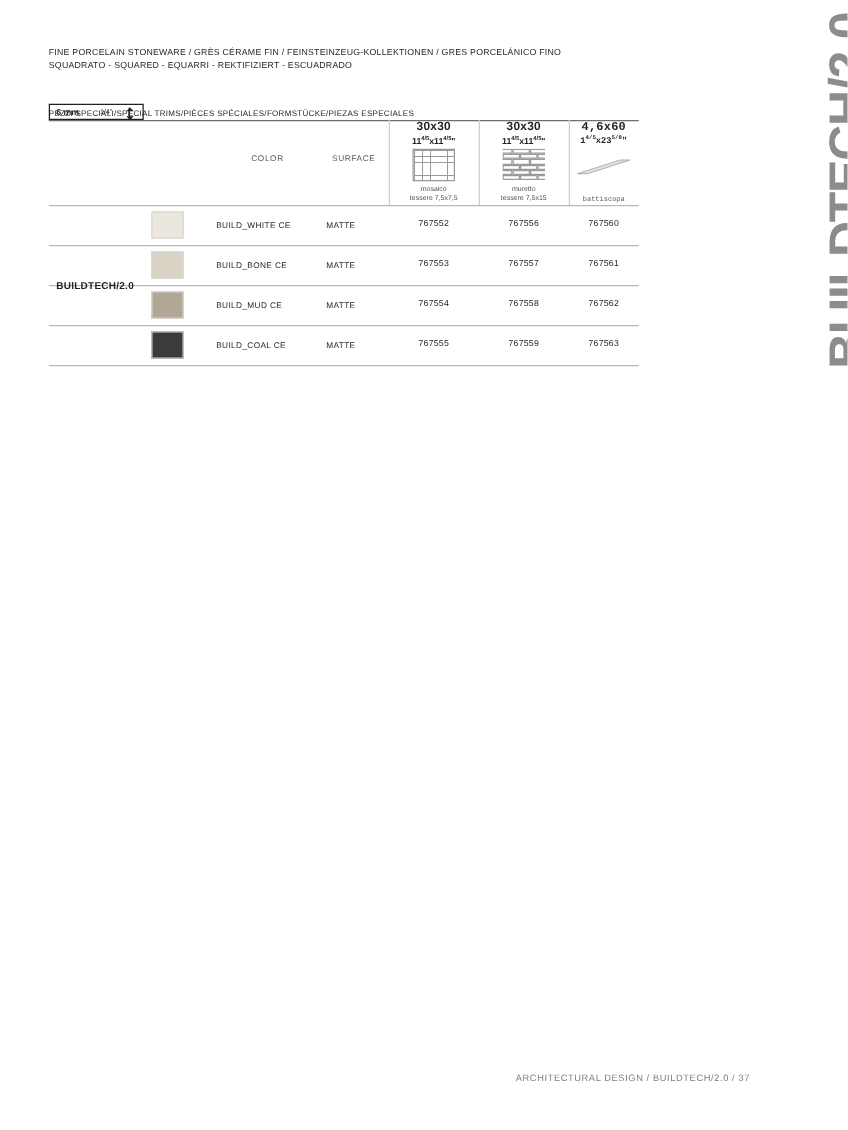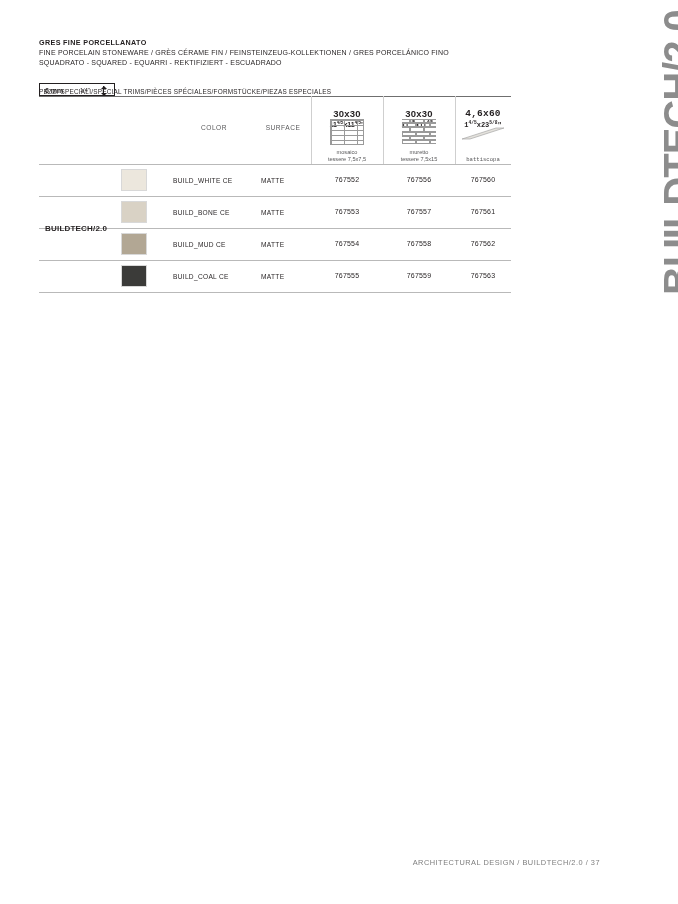--- a/index.html
+++ b/index.html
@@ -151,21 +151,21 @@
     position: absolute;
     top: 0;
     height: 68px;
   }
   .head-size {
     text-align: center;
     font-size: 9.5px;
     font-weight: bold;
     letter-spacing: 0.2px;
     color: #231f20;
-    padding-top: 12px;
+    padding-top: 0px;
   }
   .head-size .frac {
     display: block;
     font-size: 7px;
     font-weight: bold;
     letter-spacing: 0;
     margin-top: 1px;
   }
   .head-size .frac sup { font-size: 4.6px; }
   .head-label {
@@ -265,21 +265,20 @@
     font-size: 7.4px;
     letter-spacing: 0.5px;
     color: #7d7d7d;
     text-align: right;
   }
 </style>
 </head>
 <body>
 
 <div class="header">
-  <div class="h-title">GRES FINE PORCELLANATO</div>
   <div class="h-sub">FINE PORCELAIN STONEWARE / GRÈS CÉRAME FIN / FEINSTEINZEUG-KOLLEKTIONEN / GRES PORCELÁNICO FINO</div>
   <div class="h-sub">SQUADRATO - SQUARED - EQUARRI - REKTIFIZIERT - ESCUADRADO</div>
 </div>
 <div class="h-special">PEZZI SPECIALI/SPECIAL TRIMS/PIÈCES SPÉCIALES/FORMSTÜCKE/PIEZAS ESPECIALES</div>
 
 <div class="thickness">
   <span class="mm">6 mm</span>
   <span class="inch">1/4"</span>
   <span class="arrow">
     <span class="up"></span>

